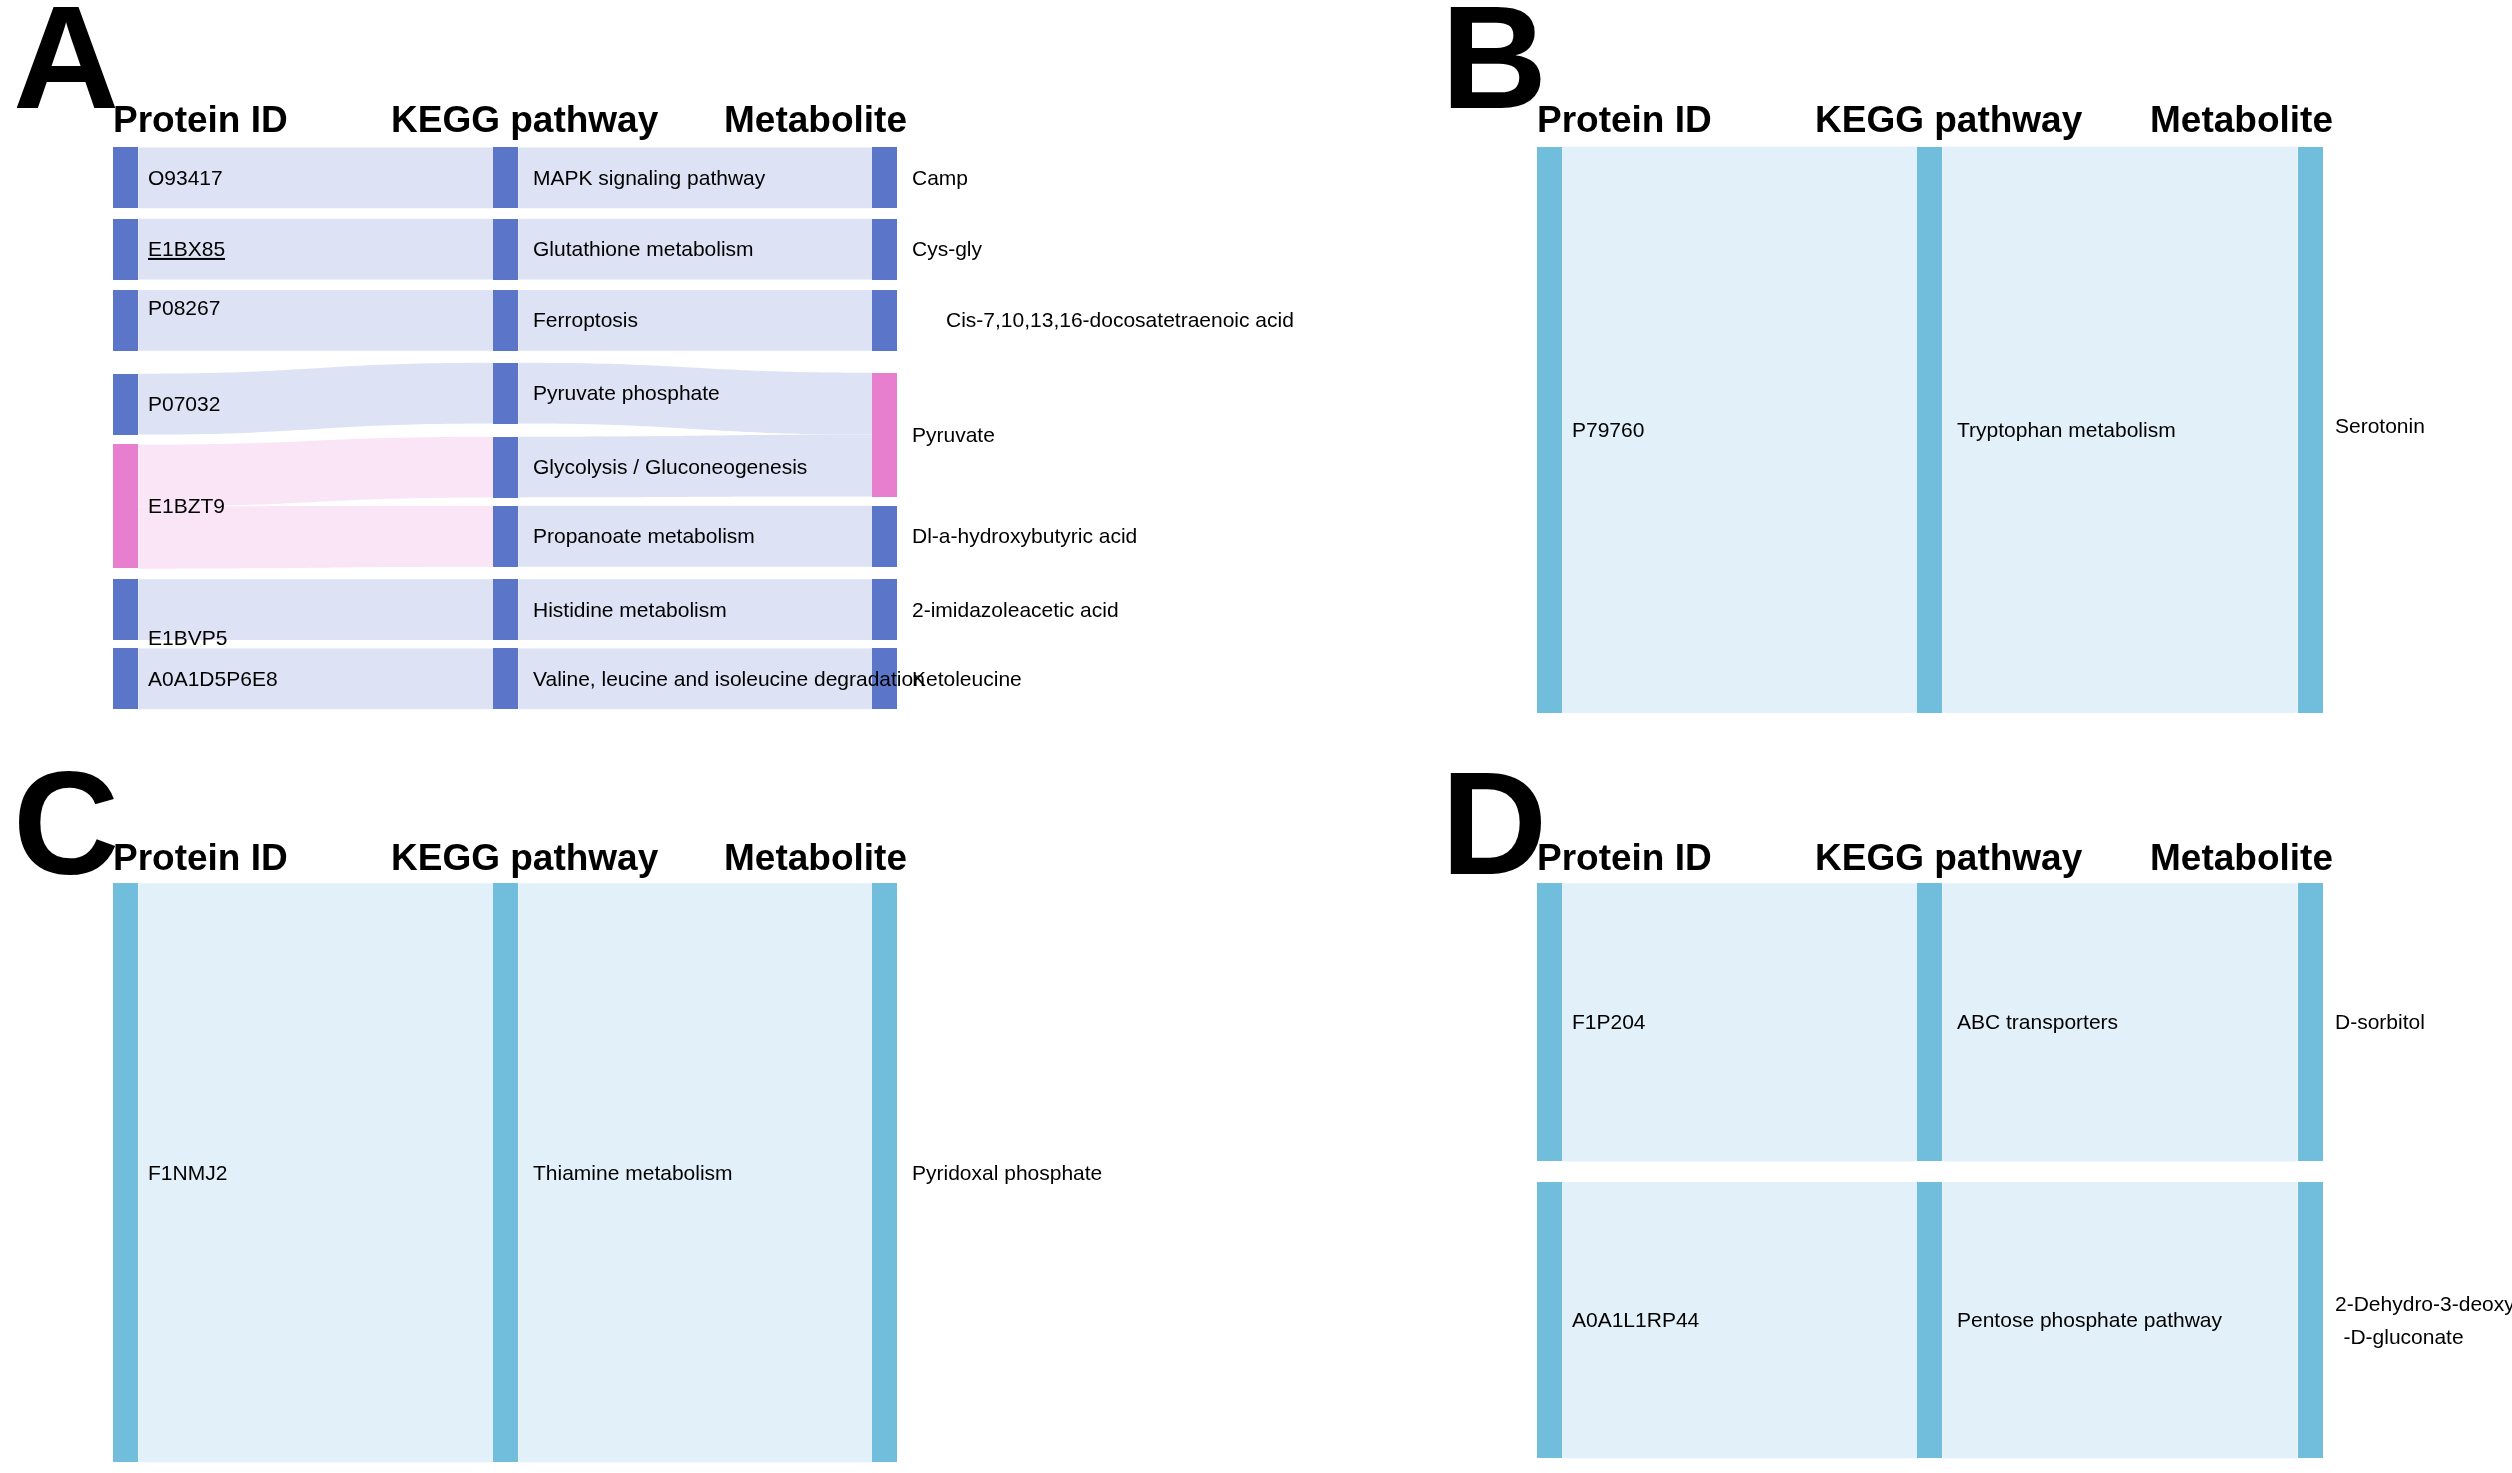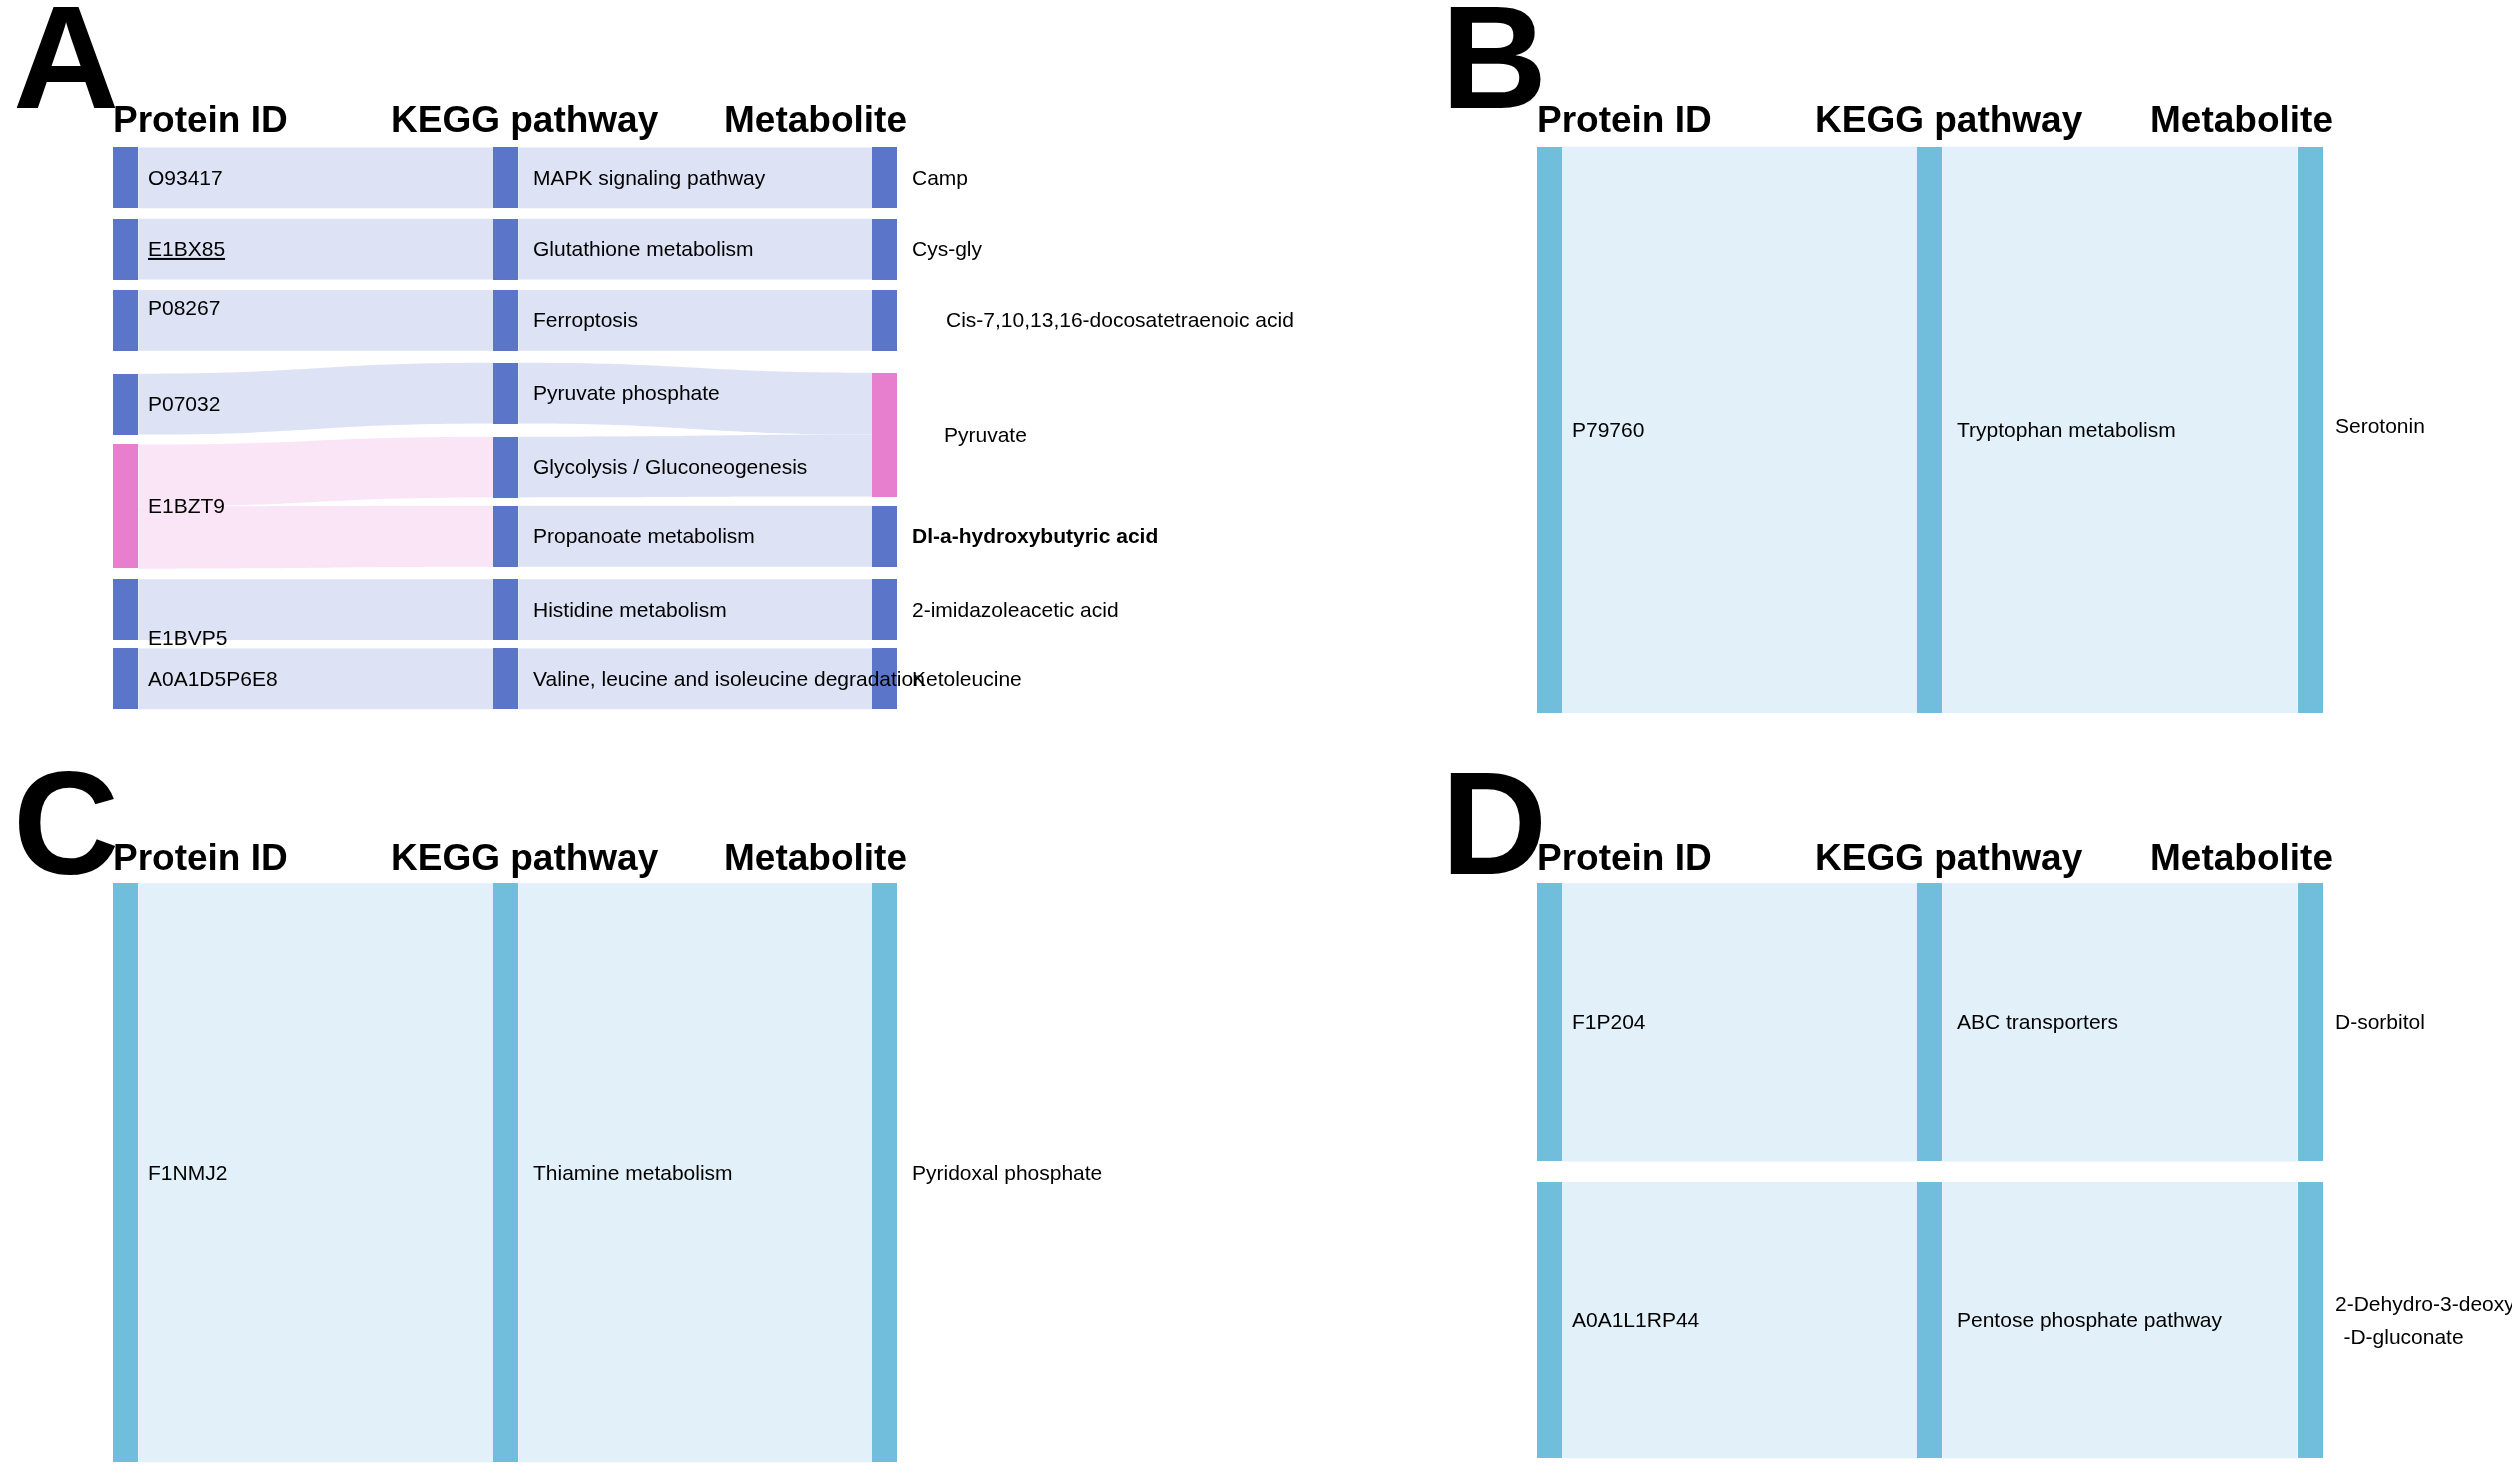--- a/index.html
+++ b/index.html
@@ -114,22 +114,22 @@
   <div class="lbl" style="left:533px;top:320px;">Ferroptosis</div>
   <div class="lbl" style="left:533px;top:393px;">Pyruvate phosphate</div>
   <div class="lbl" style="left:533px;top:467px;">Glycolysis / Gluconeogenesis</div>
   <div class="lbl" style="left:533px;top:536px;">Propanoate metabolism</div>
   <div class="lbl" style="left:533px;top:610px;">Histidine metabolism</div>
   <div class="lbl" style="left:533px;top:679px;">Valine, leucine and isoleucine degradation</div>
 
   <div class="lbl" style="left:912px;top:178px;">Camp</div>
   <div class="lbl" style="left:912px;top:249px;">Cys-gly</div>
   <div class="lbl" style="left:912px;top:320px;margin-left:34px;">Cis-7,10,13,16-docosatetraenoic acid</div>
-  <div class="lbl" style="left:912px;top:435px;margin-left:32px;">Pyruvate</div>
-  <div class="lbl" style="left:912px;top:536px;font-weight:bold;">Dl-a-hydroxybutyric acid</div>
+  <div class="lbl" style="left:912px;top:435px;">Pyruvate</div>
+  <div class="lbl" style="left:912px;top:536px;">Dl-a-hydroxybutyric acid</div>
   <div class="lbl" style="left:912px;top:610px;">2-imidazoleacetic acid</div>
   <div class="lbl" style="left:912px;top:679px;">Ketoleucine</div>
 
   <div class="bar sky" style="left:1537px;top:147px;height:566px;"></div>
   <div class="bar sky" style="left:1917px;top:147px;height:566px;"></div>
   <div class="bar sky" style="left:2298px;top:147px;height:566px;"></div>
 
   <div class="lbl" style="left:1572px;top:430px;">P79760</div>
   <div class="lbl" style="left:1957px;top:430px;">Tryptophan metabolism</div>
   <div class="lbl" style="left:2335px;top:426px;">Serotonin</div>

